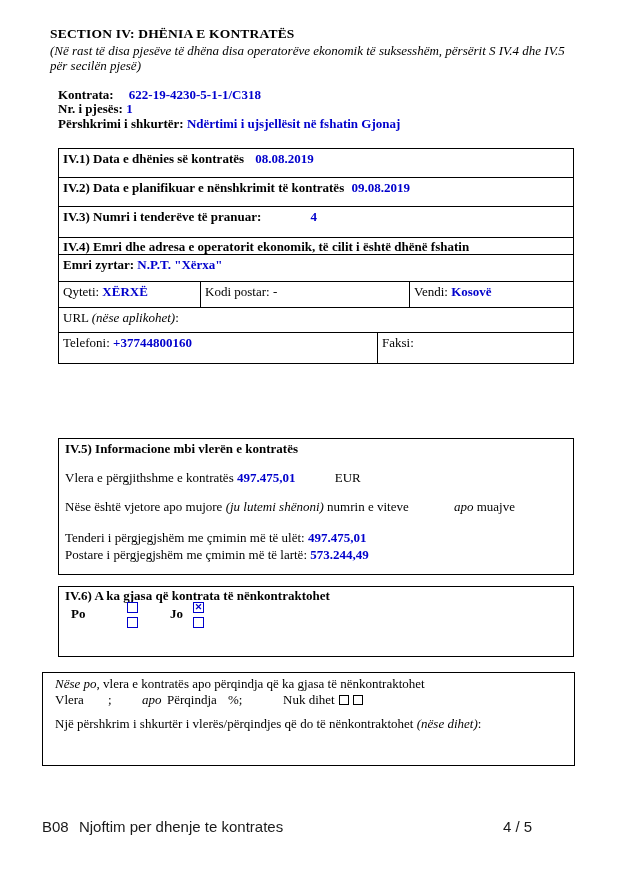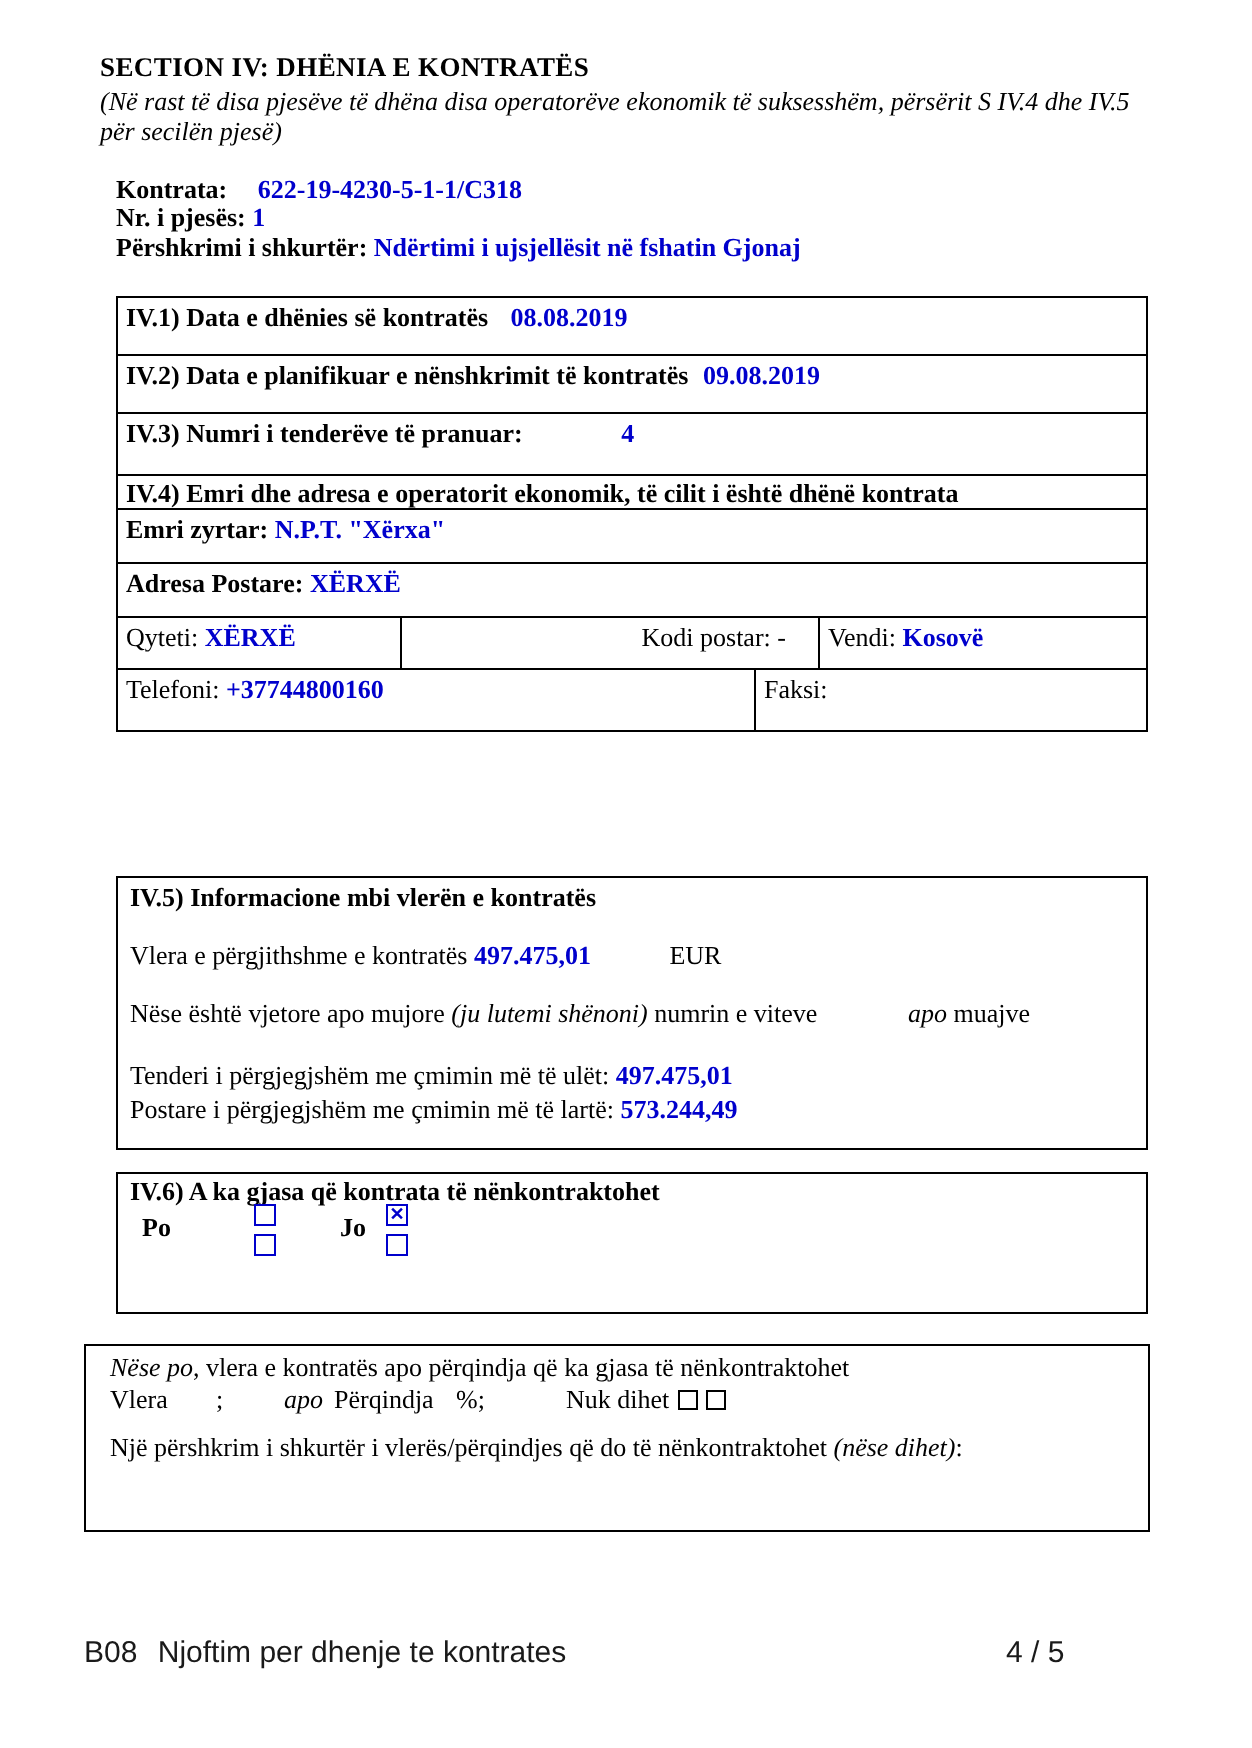--- a/index.html
+++ b/index.html
@@ -69,43 +69,43 @@
     </div>
     <div class="row h30">
       <span class="b">IV.2) Data e planifikuar e nënshkrimit të kontratës</span>
       <span class="v" style="margin-left:4px;">09.08.2019</span>
     </div>
     <div class="row h32">
       <span class="b">IV.3) Numri i tenderëve të pranuar:</span>
       <span class="v" style="margin-left:46px;">4</span>
     </div>
     <div class="row h17">
-      <span class="b">IV.4) Emri dhe adresa e operatorit ekonomik, të cilit i është dhënë kontrata</span>
+      <span class="b">IV.4) Emri dhe adresa e operatorit ekonomik, të cilit i është dhënë fshatin</span>
     </div>
     <div class="row h28">
       <span class="b">Emri zyrtar:</span>
       <span class="v">N.P.T. "Xërxa"</span>
-    </div>
-    <div class="row h28">
-      <span class="b">Adresa Postare:</span>
-      <span class="v">XËRXË</span>
     </div>
     <div class="row cols h27">
       <div class="cell" style="width:142px;">
         <span>Qyteti:</span>
         <span class="v">XËRXË</span>
       </div>
-      <div class="cell" style="width:209px;text-align:right;">
+      <div class="cell" style="width:209px;">
         <span>Kodi postar:</span>
         <span>-</span>
       </div>
       <div class="cell" style="flex:1;">
         <span>Vendi:</span>
         <span class="v">Kosovë</span>
       </div>
+    </div>
+    <div class="row h26">
+      <span>URL</span>
+      <span class="i">(nëse aplikohet)</span><span>:</span>
     </div>
     <div class="row cols h31">
       <div class="cell" style="width:319px;">
         <span>Telefoni:</span>
         <span class="v">+37744800160</span>
       </div>
       <div class="cell" style="flex:1;">
         <span>Faksi:</span>
       </div>
     </div>

